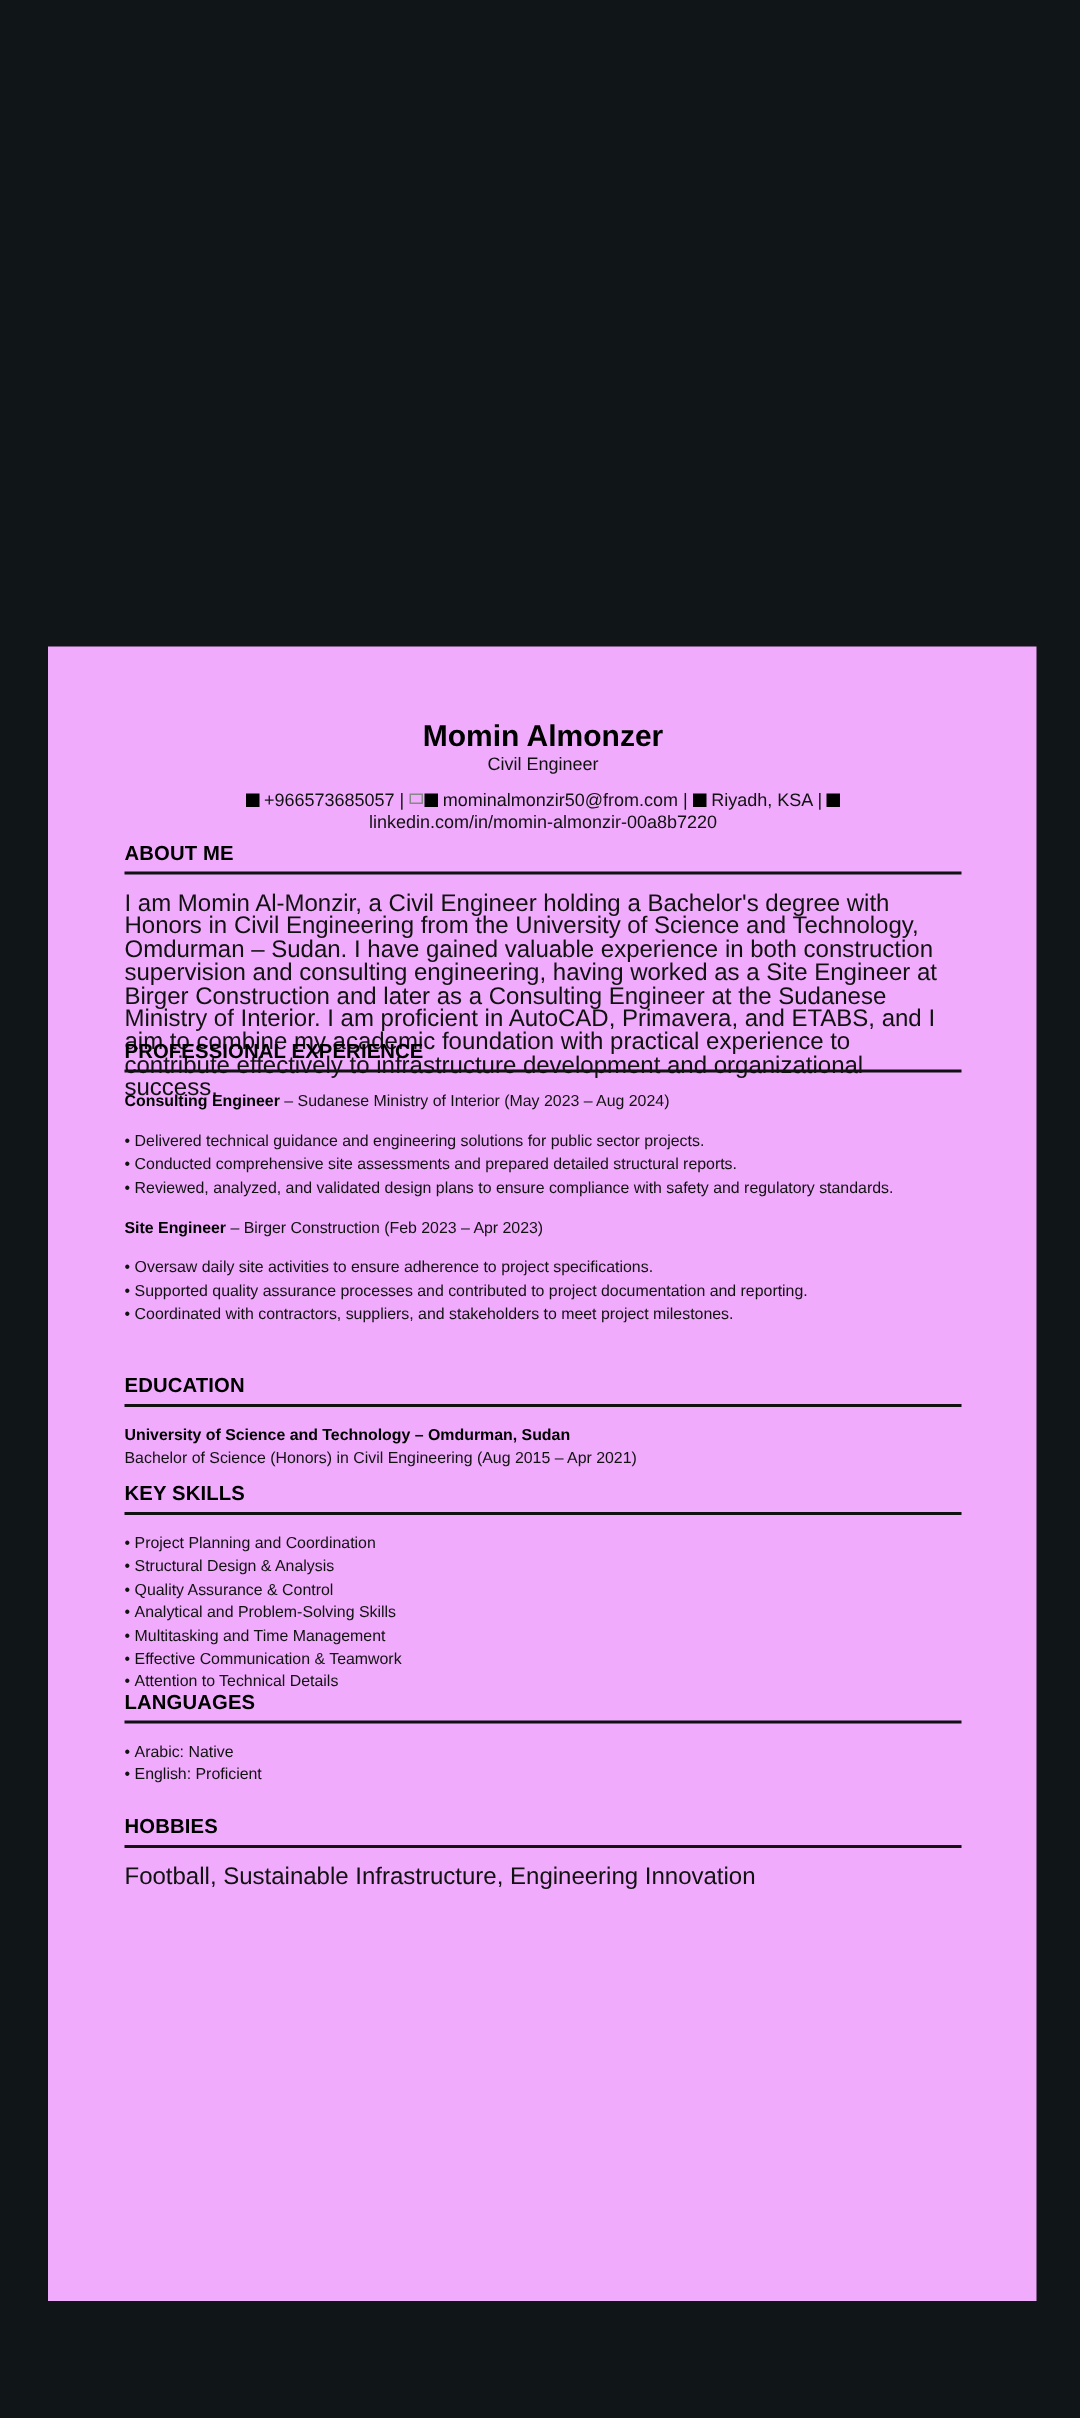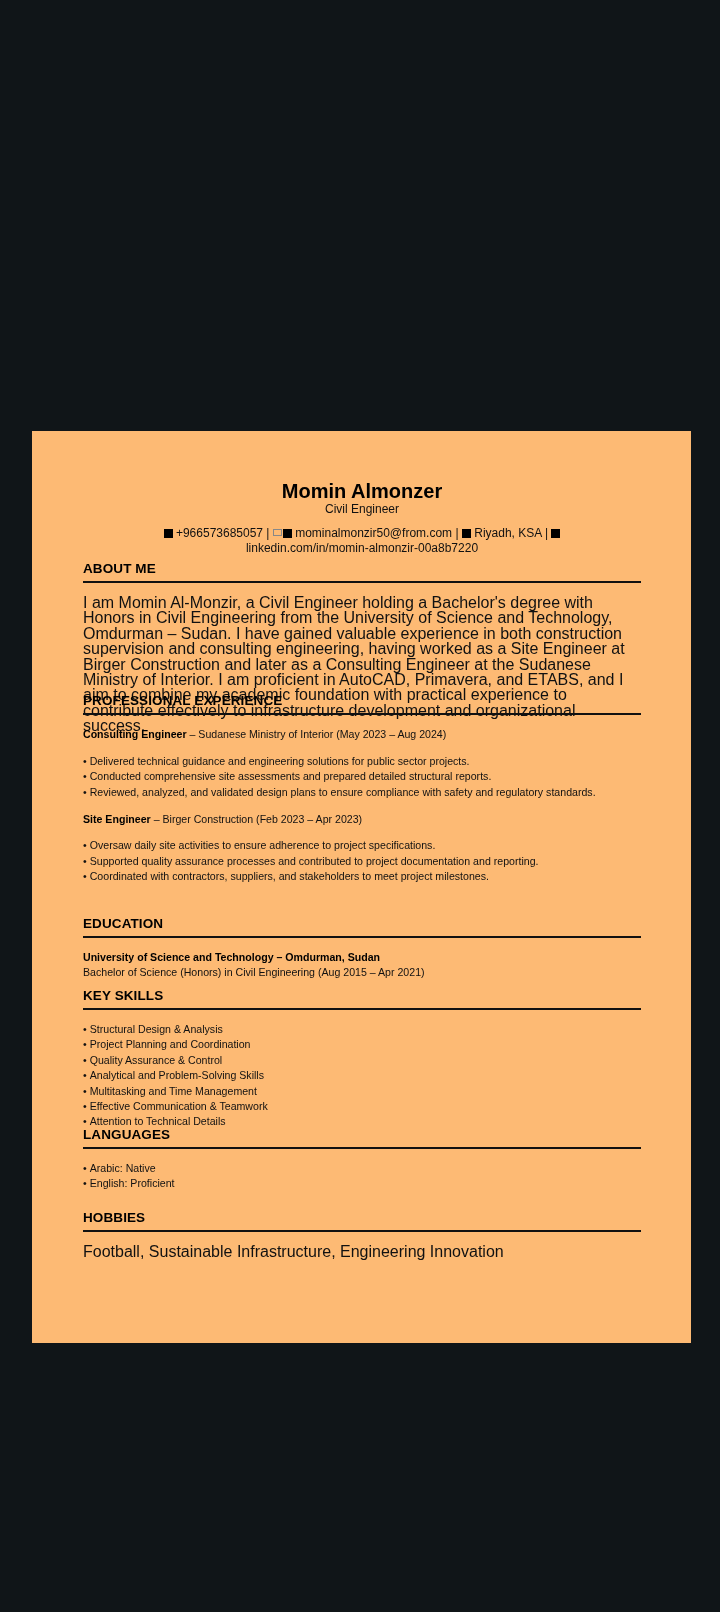--- a/index.html
+++ b/index.html
@@ -13,22 +13,22 @@
       position: relative;
       overflow: hidden;
       font-family: "Liberation Sans", sans-serif;
       color: #111;
     }
     .page {
       position: absolute;
       left: 32px;
       top: 431px;
       width: 659px;
-      height: 912px;
-      background: #fdba74;
+      height: 1103px;
+      background: #f0abfc;
       box-sizing: border-box;
     }
     .content {
       position: absolute;
       left: 51px;
       top: 0;
       width: 558px;
     }
     .header {
       text-align: center;
@@ -184,22 +184,22 @@
       <div class="sec-title">EDUCATION</div>
       <div class="rule"></div>
       <div class="edu-school" style="margin-top:12px;">University of Science and Technology – Omdurman, Sudan</div>
       <div class="edu-degree">Bachelor of Science (Honors) in Civil Engineering (Aug 2015 – Apr 2021)</div>
     </div>
 
     <div class="section" style="top:557px;">
       <div class="sec-title">KEY SKILLS</div>
       <div class="rule"></div>
       <div class="bullets" style="margin-top:12px;">
+        <div class="li">Project Planning and Coordination</div>
         <div class="li">Structural Design &amp; Analysis</div>
-        <div class="li">Project Planning and Coordination</div>
         <div class="li">Quality Assurance &amp; Control</div>
         <div class="li">Analytical and Problem-Solving Skills</div>
         <div class="li">Multitasking and Time Management</div>
         <div class="li">Effective Communication &amp; Teamwork</div>
         <div class="li">Attention to Technical Details</div>
       </div>
     </div>
 
     <div class="section" style="top:696px;">
       <div class="sec-title">LANGUAGES</div>

